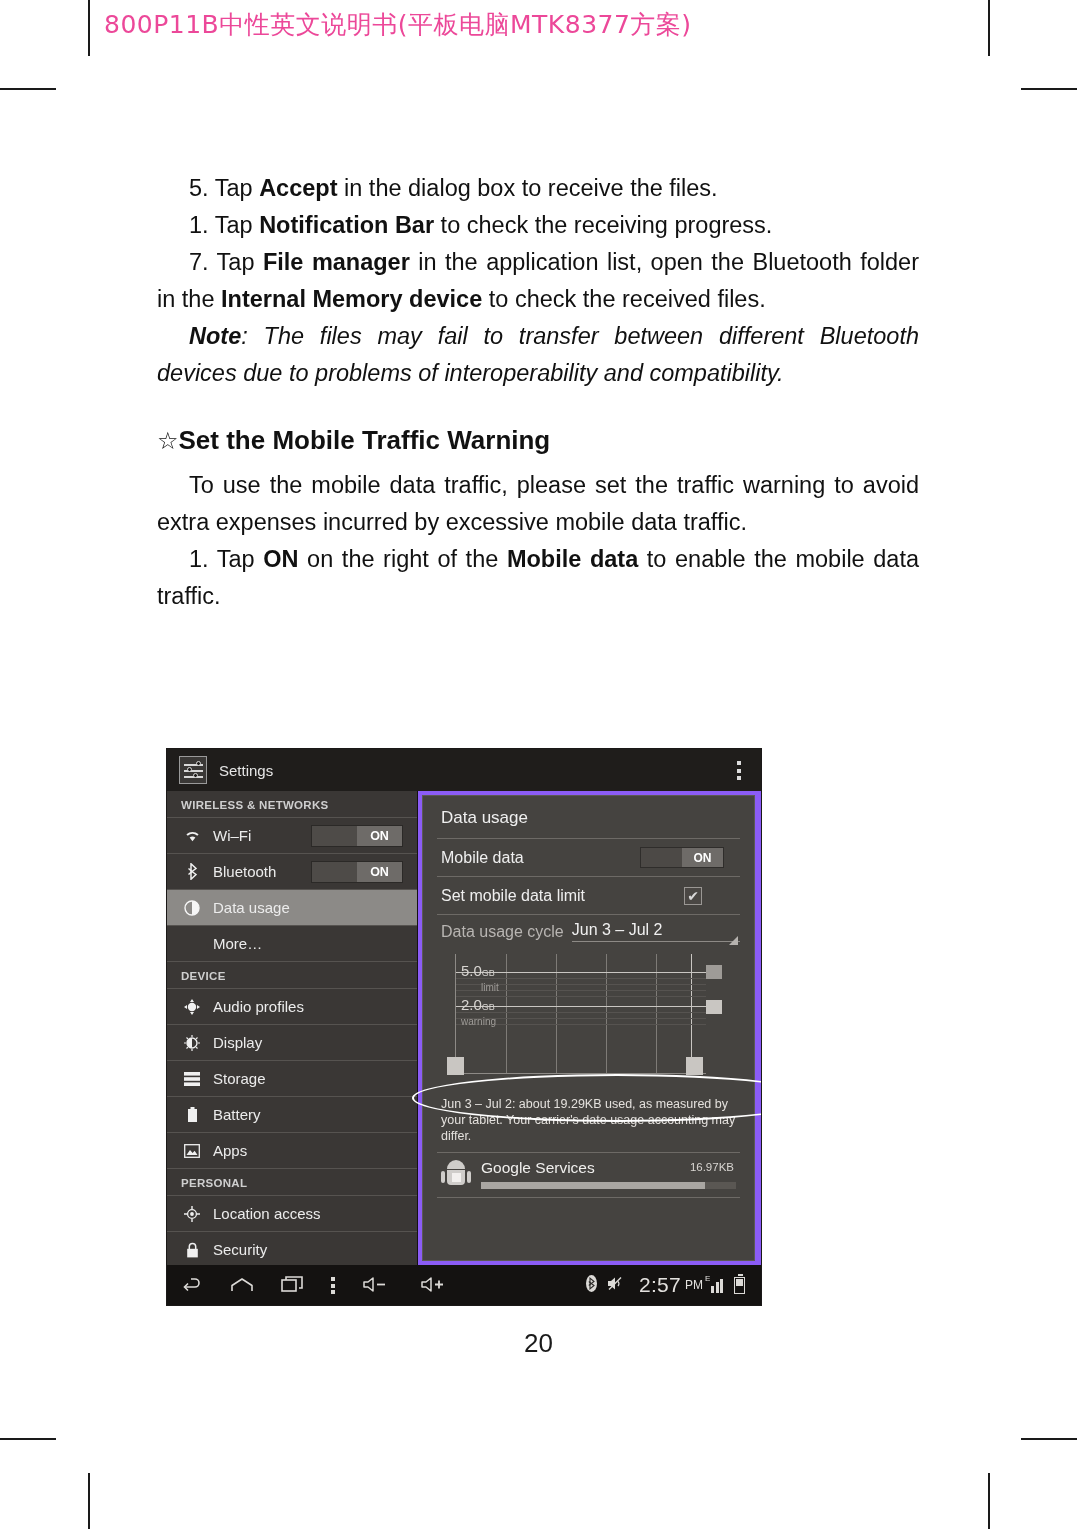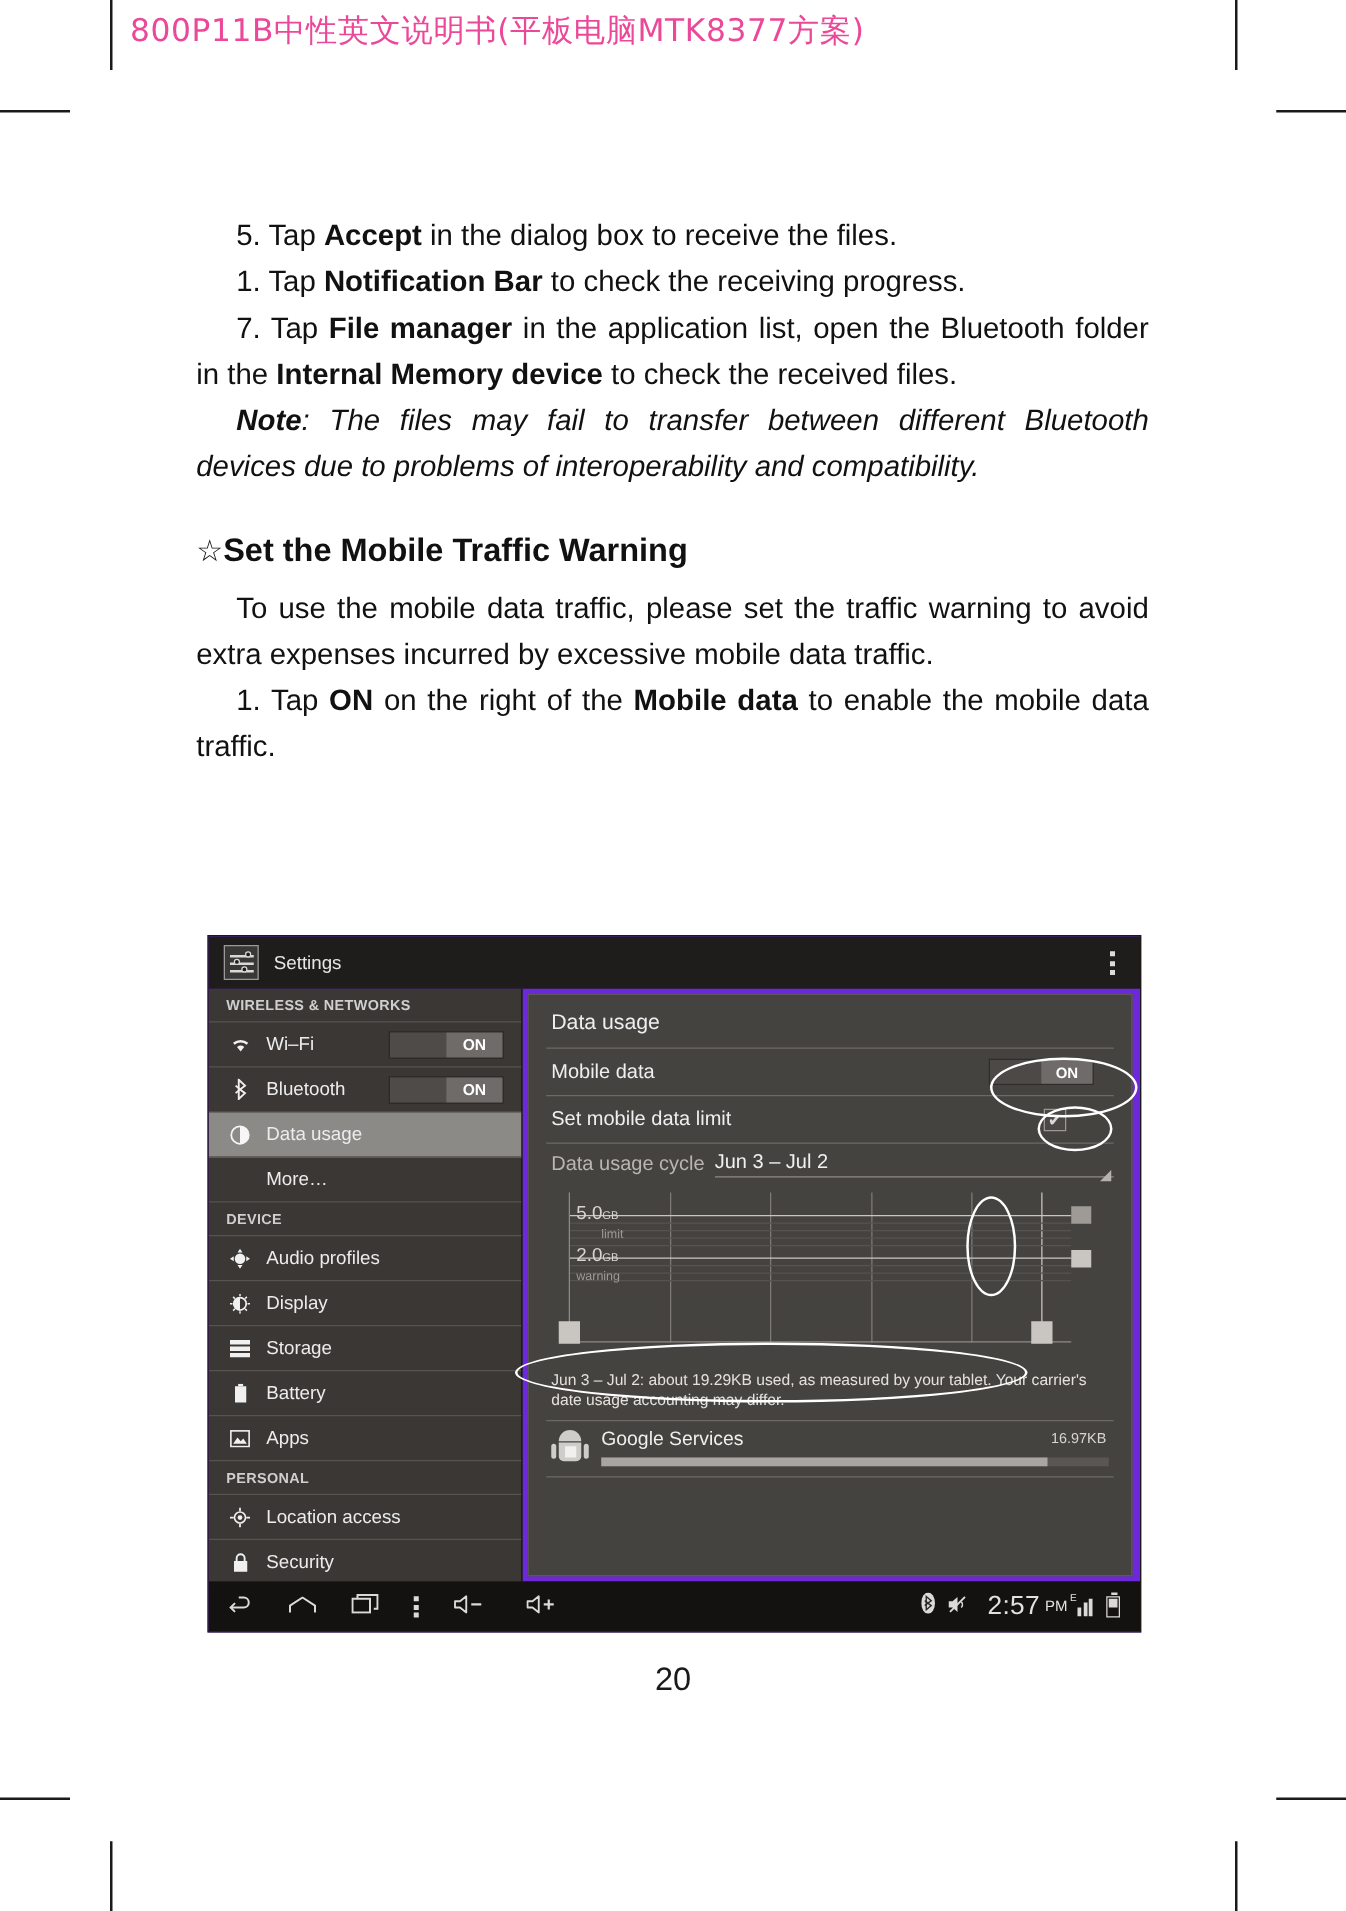--- a/index.html
+++ b/index.html
@@ -39,22 +39,22 @@
   h2.section {
     font-size: 26px; font-weight: bold; color: #111;
     margin: 28px 0 6px 0; line-height: 40px;
     font-family: "Liberation Sans", "DejaVu Sans", sans-serif;
   }
   h2.section .star { font-weight: normal; font-size: 24px; }
 
   
   .shot {
     position: absolute; left: 166px; top: 748px;
-    width: 747px; height: 558px;
-    background: #6d28d9;
+    width: 596px; height: 558px;
+    background: #8b5cf6;
     border: 1px solid #1b1918;
     overflow: hidden;
     font-family: "Liberation Sans", "DejaVu Sans", sans-serif;
   }
   .titlebar {
     position: relative; height: 42px; background: #1f1d1b;
     display: flex; align-items: center; padding: 0 12px;
   }
   .app-icon {
     width: 28px; height: 28px; border: 1px solid #9a9a9a;

